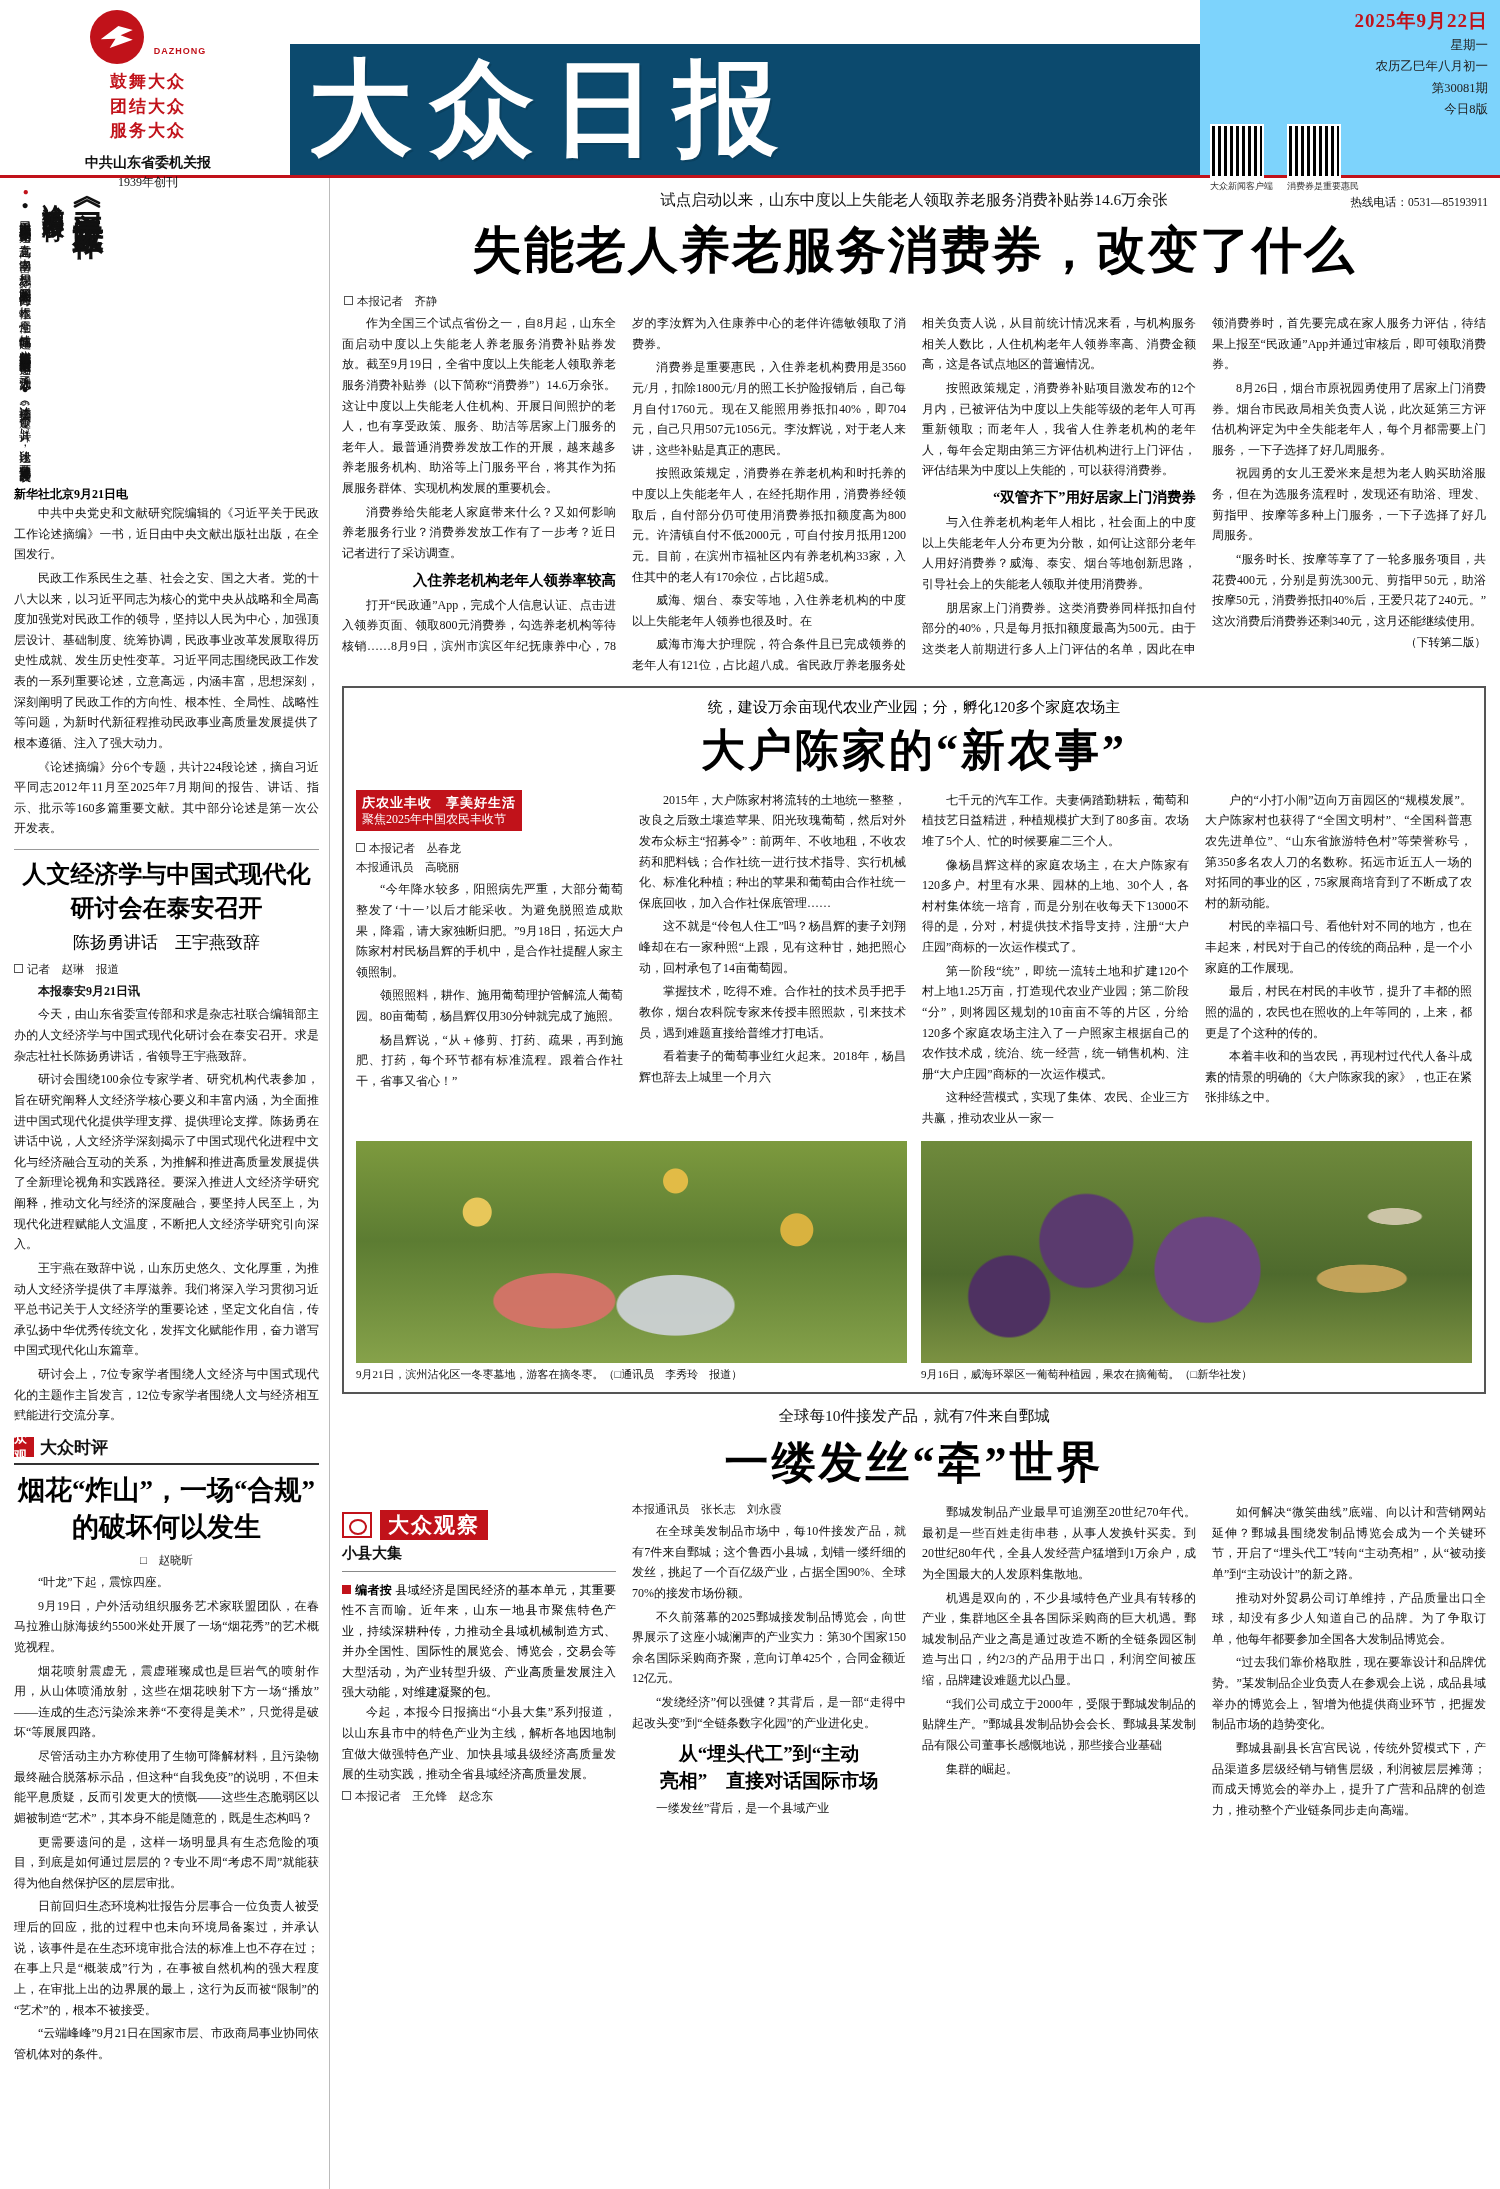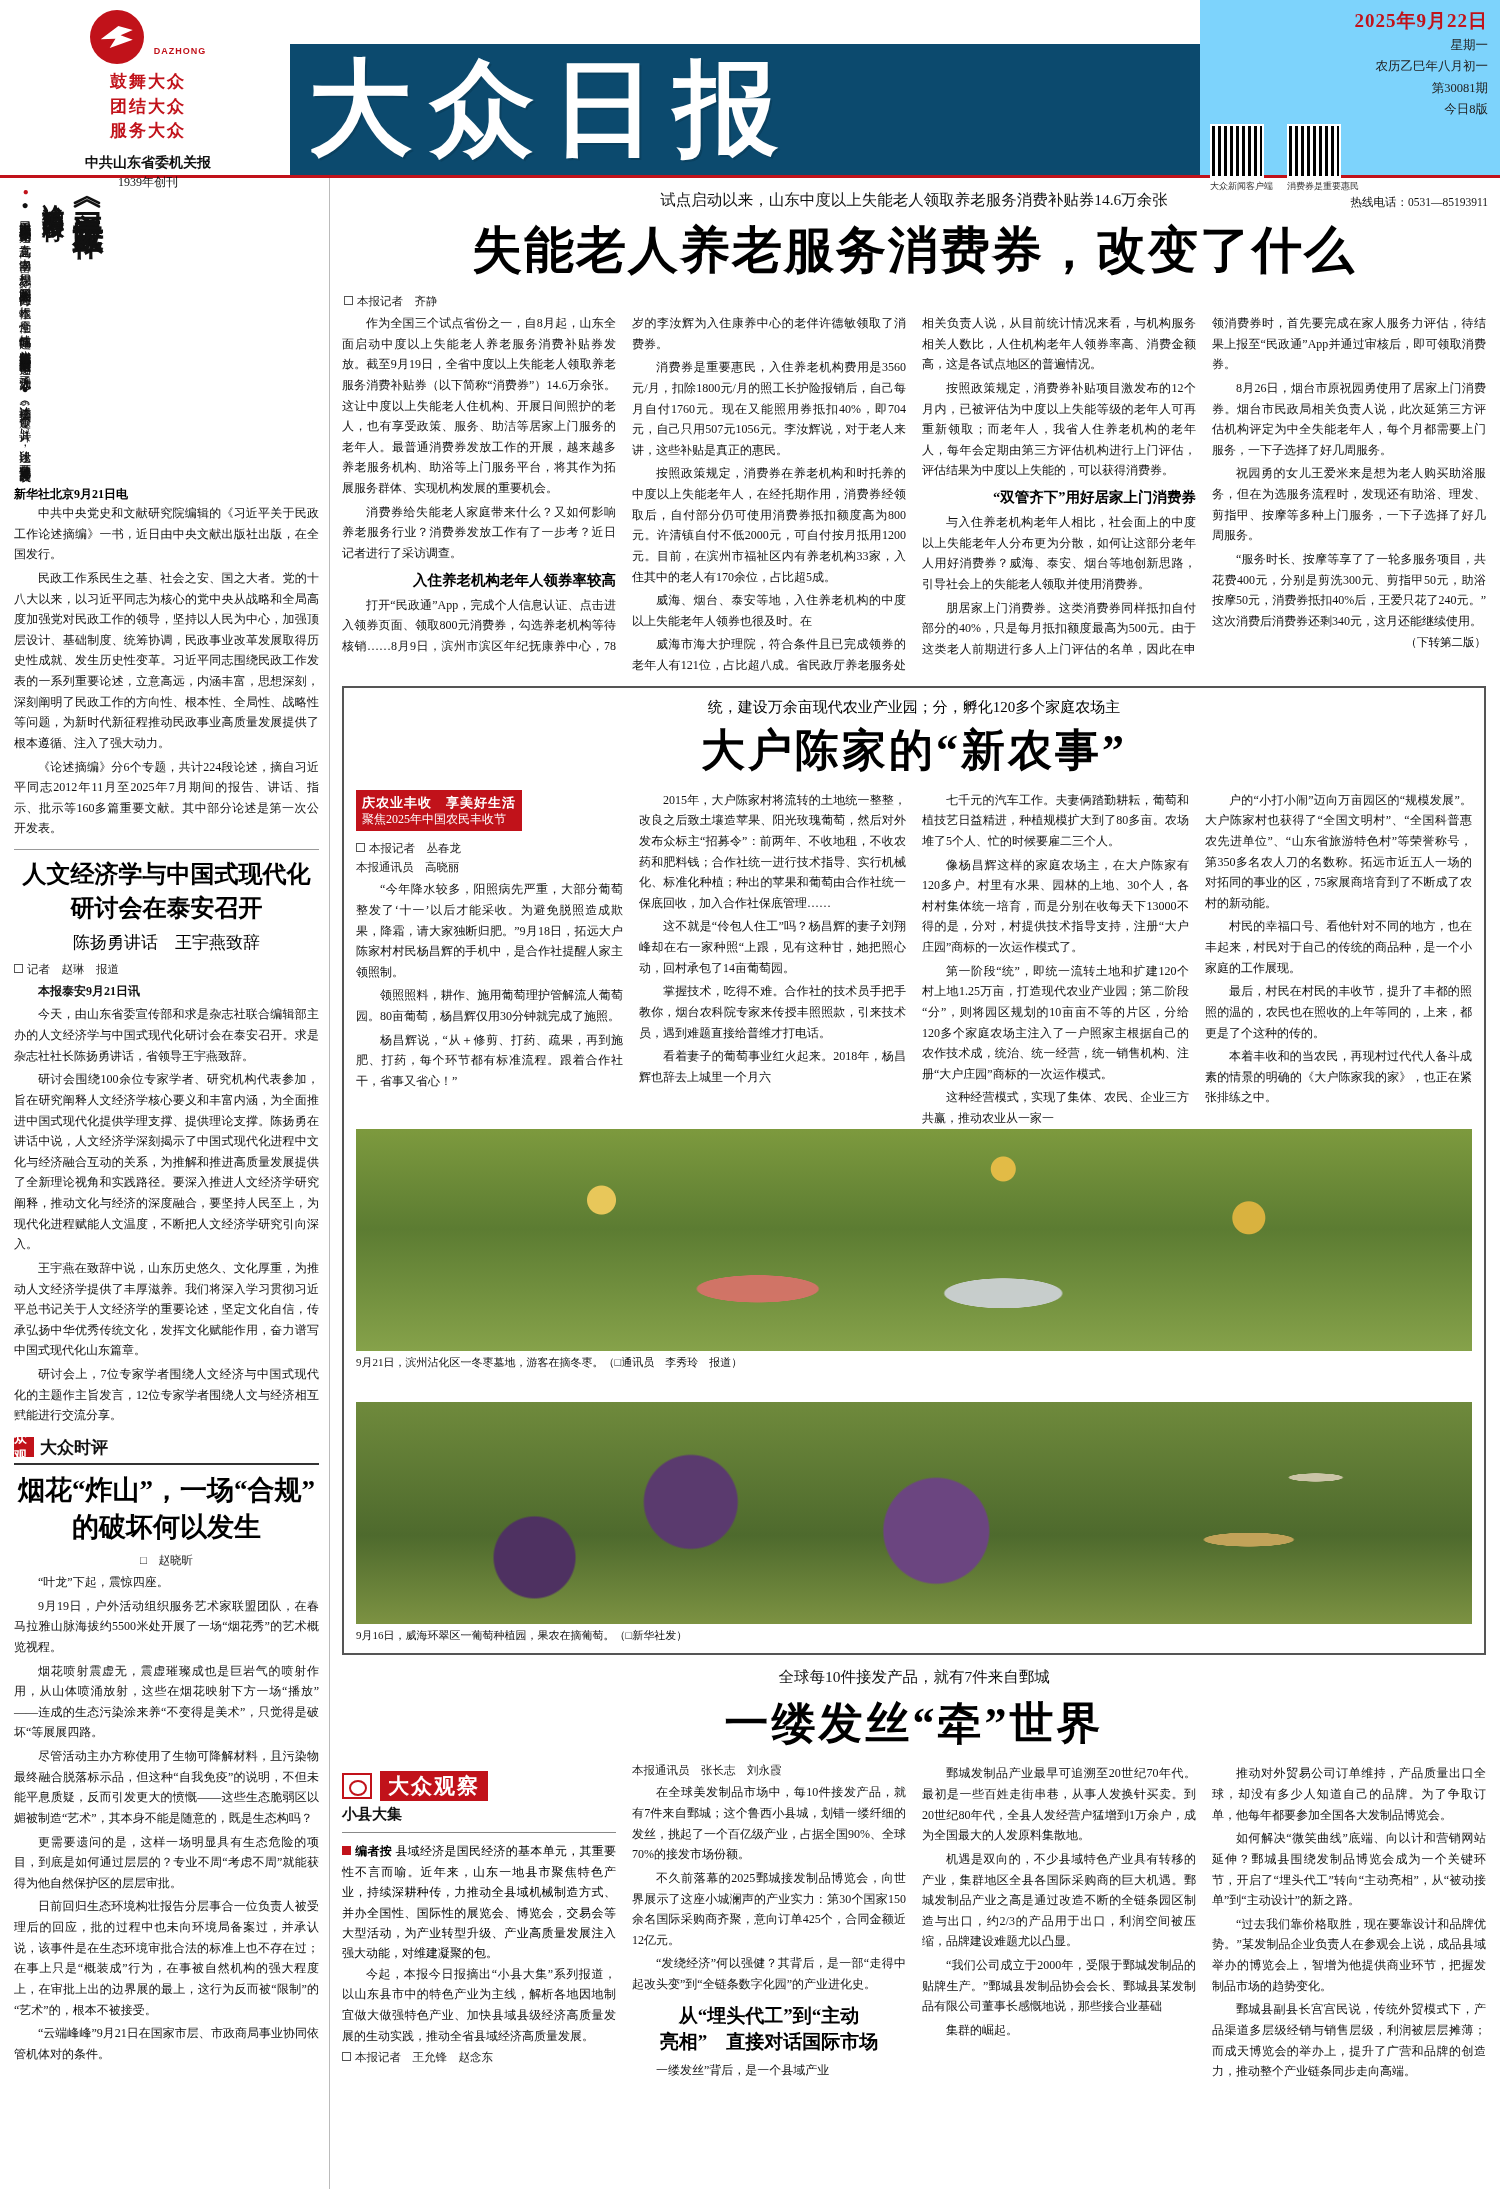--- a/index.html
+++ b/index.html
@@ -300,23 +300,22 @@
     padding: 4px 6px;
     font-size: 12px;
     line-height: 1.35;
     display: inline-block;
     margin-bottom: 6px;
   }
   .harvest-badge b { font-size: 13px; letter-spacing: 1px; }
 
   .photos {
     display: flex;
-    gap: 32px;
-    margin-top: 0;
-    flex-direction: column;
+    gap: 14px;
+    margin-top: 12px;
   }
   .photo { flex: 1; }
   .ph-img {
     width: 100%;
     height: 222px;
     position: relative;
     overflow: hidden;
   }
   .ph1 {
     background:
@@ -599,22 +598,22 @@
           <p class="para">“发绕经济”何以强健？其背后，是一部“走得中起改头变”到“全链条数字化园”的产业进化史。</p>
           <div class="mini-h">从“埋头代工”到“主动</div>
           <div class="mini-h" style="margin-top:-4px">亮相”　直接对话国际市场</div>
           <p class="para">一缕发丝”背后，是一个县域产业</p>
 
           <p class="para">鄄城发制品产业最早可追溯至20世纪70年代。最初是一些百姓走街串巷，从事人发换针买卖。到20世纪80年代，全县人发经营户猛增到1万余户，成为全国最大的人发原料集散地。</p>
           <p class="para">机遇是双向的，不少县域特色产业具有转移的产业，集群地区全县各国际采购商的巨大机遇。鄄城发制品产业之高是通过改造不断的全链条园区制造与出口，约2/3的产品用于出口，利润空间被压缩，品牌建设难题尤以凸显。</p>
           <p class="para">“我们公司成立于2000年，受限于鄄城发制品的贴牌生产。”鄄城县发制品协会会长、鄄城县某发制品有限公司董事长感慨地说，那些接合业基础</p>
 
           <p class="para">集群的崛起。</p>
+          <p class="para">如何解决“微笑曲线”底端、向以计和营销网站延伸？鄄城县围绕发制品博览会成为一个关键环节，开启了“埋头代工”转向“主动亮相”，从“被动接单”到“主动设计”的新之路。</p>
           <p class="para">推动对外贸易公司订单维持，产品质量出口全球，却没有多少人知道自己的品牌。为了争取订单，他每年都要参加全国各大发制品博览会。</p>
-          <p class="para">如何解决“微笑曲线”底端、向以计和营销网站延伸？鄄城县围绕发制品博览会成为一个关键环节，开启了“埋头代工”转向“主动亮相”，从“被动接单”到“主动设计”的新之路。</p>
           <p class="para">“过去我们靠价格取胜，现在要靠设计和品牌优势。”某发制品企业负责人在参观会上说，成品县域举办的博览会上，智增为他提供商业环节，把握发制品市场的趋势变化。</p>
           <p class="para">鄄城县副县长宫宫民说，传统外贸模式下，产品渠道多层级经销与销售层级，利润被层层摊薄；而成天博览会的举办上，提升了广营和品牌的创造力，推动整个产业链条同步走向高端。</p>
         </div>
       </div>
 
     </div>
   </div>
 </div>
 
 </body></html>

